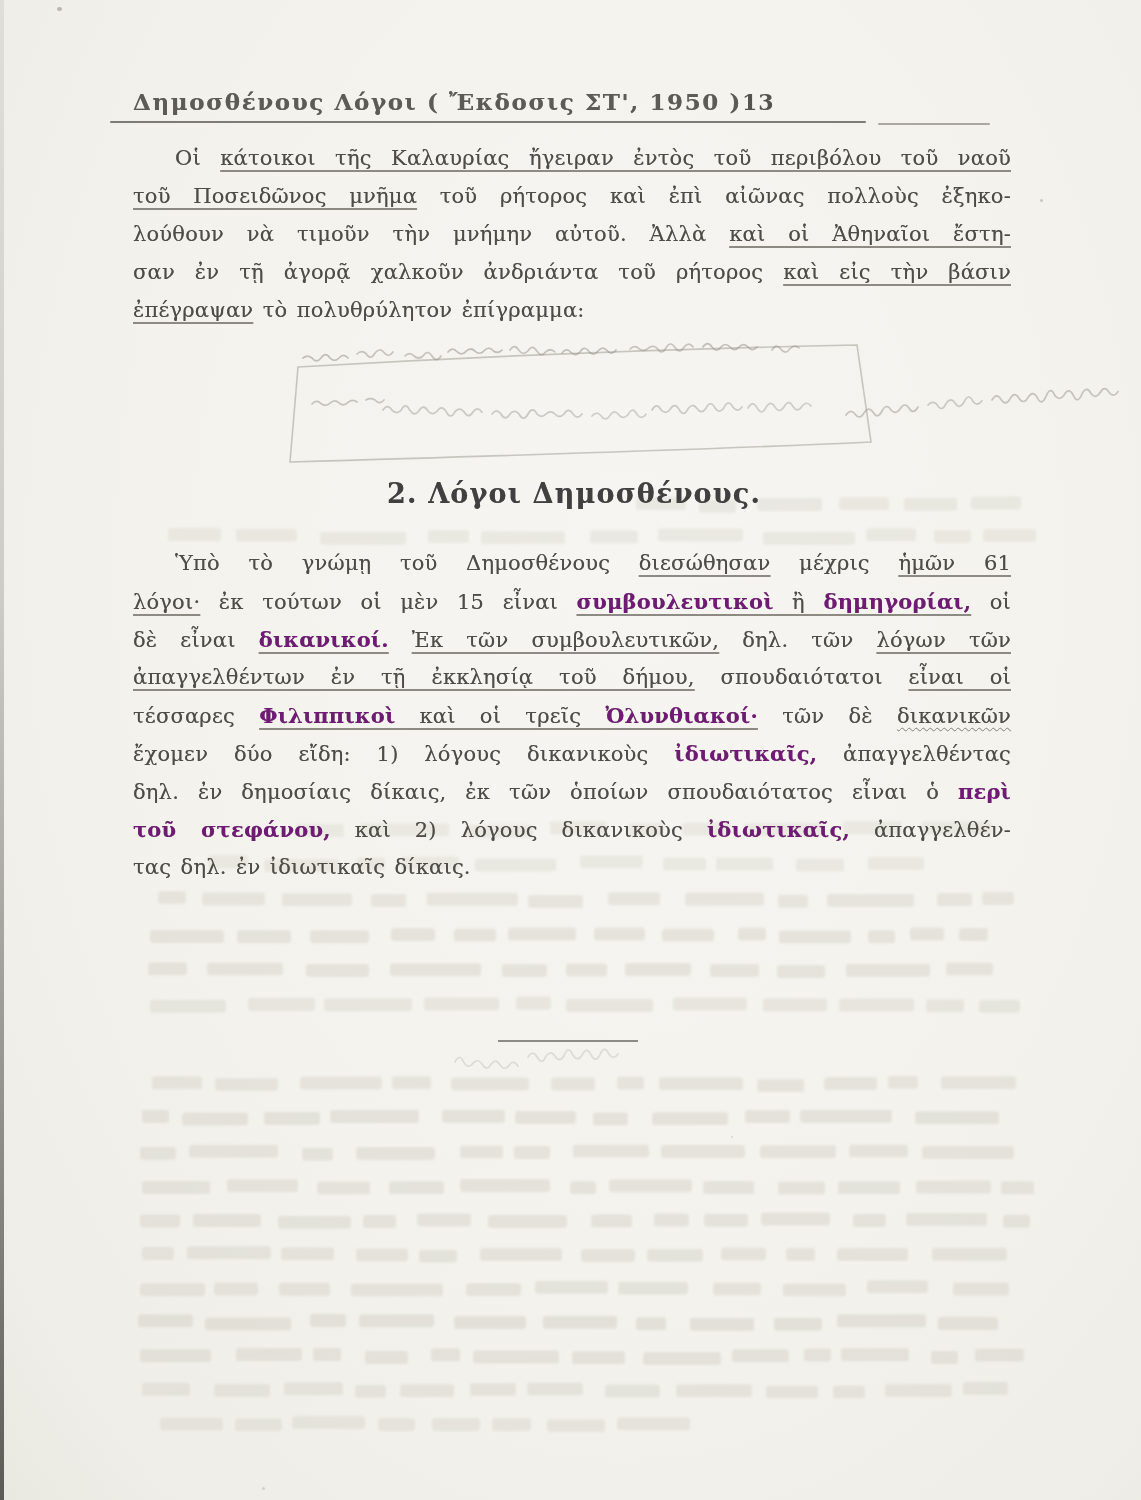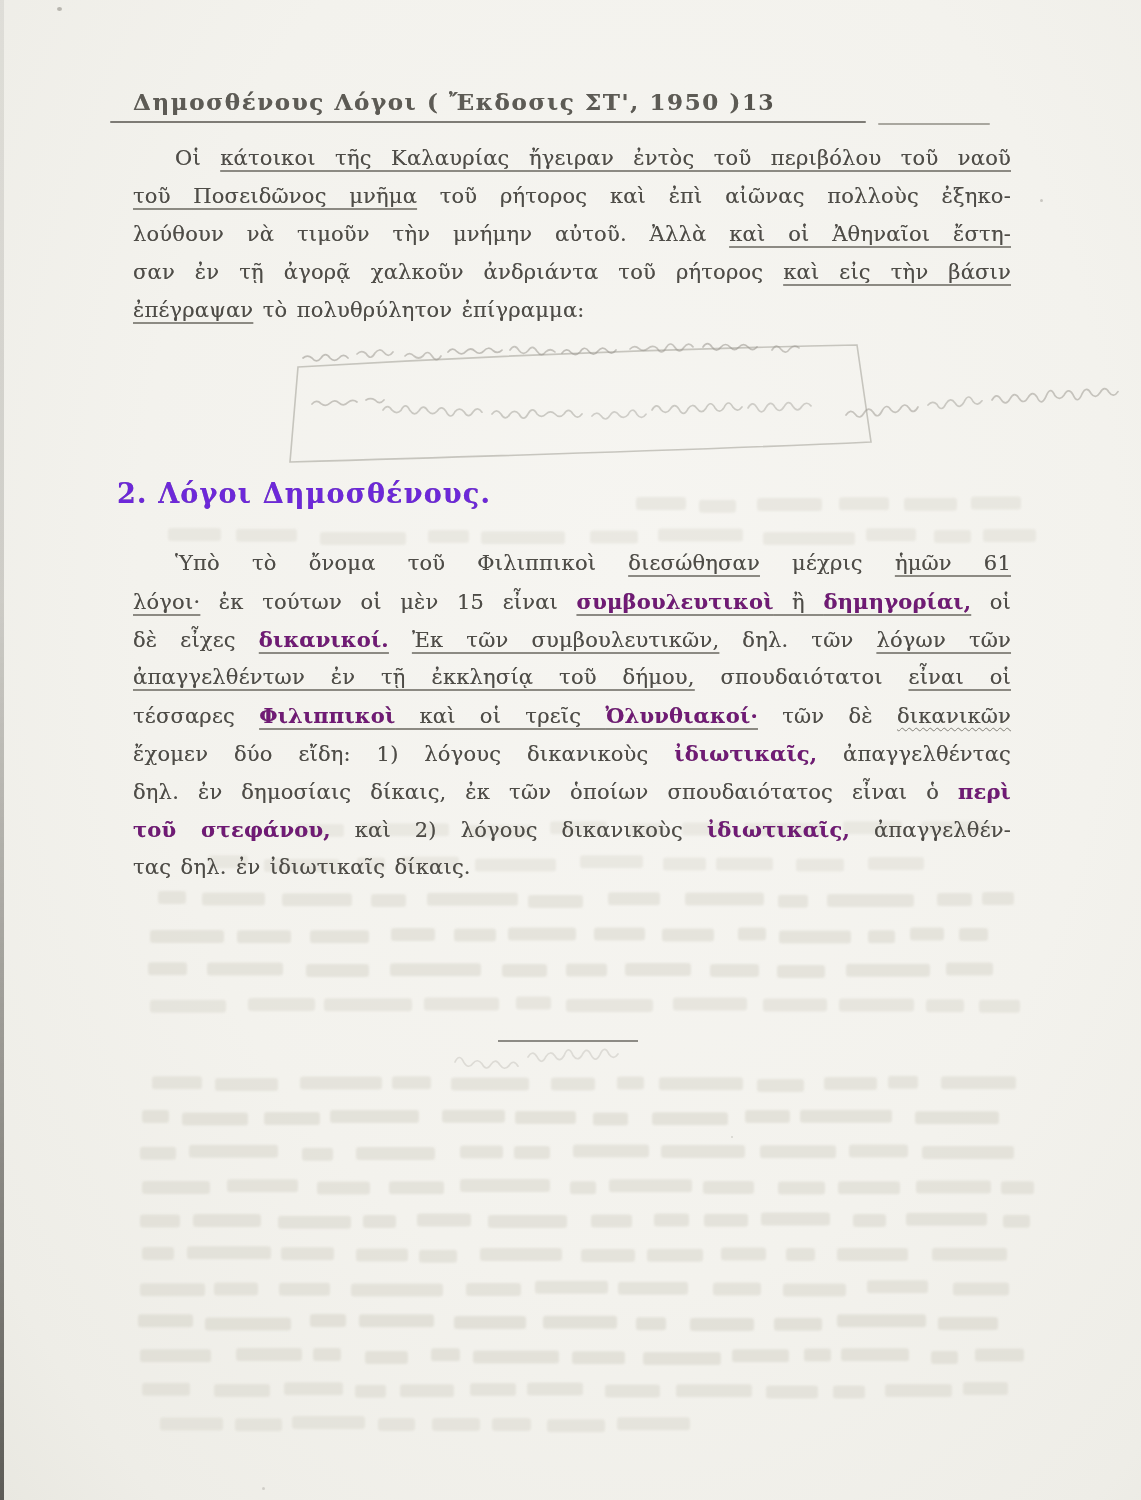--- a/index.html
+++ b/index.html
@@ -36,22 +36,22 @@
   .bold{font-weight:bold;color:#701a75;}
   .pencil-u{text-decoration:underline;text-decoration-color:rgba(130,128,118,.55);
     text-decoration-thickness:1.6px;text-underline-offset:5px;}
   .pencil-w{text-decoration:underline wavy;text-decoration-color:rgba(140,138,128,.55);
     text-decoration-thickness:1.4px;text-underline-offset:4px;}
   
   .epigram{position:absolute;left:298px;top:369px;width:600px;font-style:italic;
     font-size:25px;line-height:38.5px;color:#514f4a;letter-spacing:.4px;word-spacing:3px;
     text-shadow:0 0 0.5px rgba(81,79,74,.5);}
   
-  .heading{position:absolute;left:117px;top:478px;width:878px;margin:0;text-align:left;
-    font-size:27px;font-weight:bold;color:#6d28d9;letter-spacing:1.2px;
+  .heading{position:absolute;left:135px;top:478px;width:878px;margin:0;text-align:center;
+    font-size:27px;font-weight:bold;color:#404040;letter-spacing:1.2px;
     text-shadow:0 0 0.5px rgba(75,73,68,.55);}
   
   .midrule{position:absolute;left:498px;top:1040px;width:140px;height:2px;background:#8d8b85;}
   
   .ghost-layer{position:absolute;inset:0;pointer-events:none;z-index:0;}
   .grow{position:absolute;display:flex;align-items:center;}
   .gblob{height:13px;border-radius:3px;background:#d9d7cd;filter:blur(1.2px);flex:none;}
   
   .annots{position:absolute;left:0;top:0;pointer-events:none;z-index:3;}
   .para,.epigram,.heading,.header{z-index:2;}
@@ -331,23 +331,23 @@
       <div class="tline"><span class="pencil-u">τοῦ Ποσειδῶνος μνῆμα</span><span> τοῦ ρήτορος καὶ ἐπὶ αἰῶνας πολλοὺς ἐξηκο-</span></div>
       <div class="tline"><span>λούθουν νὰ τιμοῦν τὴν μνήμην αὐτοῦ. Ἀλλὰ </span><span class="pencil-u">καὶ οἱ Ἀθηναῖοι ἔστη-</span></div>
       <div class="tline"><span>σαν ἐν τῇ ἀγορᾷ χαλκοῦν ἀνδριάντα τοῦ ρήτορος </span><span class="pencil-u">καὶ εἰς τὴν βάσιν</span></div>
       <div class="tline endline"><span class="pencil-u">ἐπέγραψαν</span><span> τὸ πολυθρύλητον ἐπίγραμμα:</span></div>
     </section>
 
 
   <h2 class="heading">2. Λόγοι Δημοσθένους.</h2>
 
   <section class="para p2" id="para2">
-      <div class="tline indent"><span>Ὑπὸ τὸ ὄνομα τοῦ Φιλιππικοὶ </span><span class="pencil-u">διεσώθησαν</span><span> μέχρις </span><span class="pencil-u">ἡμῶν 61</span></div>
+      <div class="tline indent"><span>Ὑπὸ τὸ γνώμῃ τοῦ Δημοσθένους </span><span class="pencil-u">διεσώθησαν</span><span> μέχρις </span><span class="pencil-u">ἡμῶν 61</span></div>
       <div class="tline"><span class="pencil-u">λόγοι·</span><span> ἐκ τούτων οἱ μὲν 15 εἶναι </span><span class="bold pencil-u">συμβουλευτικοὶ</span><span class="pencil-u"> ἢ </span><span class="bold pencil-u">δημηγορίαι,</span><span> οἱ</span></div>
-      <div class="tline"><span>δὲ εἶχες </span><span class="bold pencil-u">δικανικοί.</span><span> </span><span class="pencil-u">Ἐκ τῶν συμβουλευτικῶν,</span><span> δηλ. τῶν </span><span class="pencil-u">λόγων τῶν</span></div>
+      <div class="tline"><span>δὲ εἶναι </span><span class="bold pencil-u">δικανικοί.</span><span> </span><span class="pencil-u">Ἐκ τῶν συμβουλευτικῶν,</span><span> δηλ. τῶν </span><span class="pencil-u">λόγων τῶν</span></div>
       <div class="tline"><span class="pencil-u">ἀπαγγελθέντων ἐν τῇ ἐκκλησίᾳ τοῦ δήμου,</span><span> σπουδαιότατοι </span><span class="pencil-u">εἶναι οἱ</span></div>
       <div class="tline"><span>τέσσαρες </span><span class="bold pencil-u">Φιλιππικοὶ</span><span class="pencil-u"> καὶ οἱ τρεῖς </span><span class="bold pencil-u">Ὀλυνθιακοί·</span><span> τῶν δὲ </span><span class="pencil-w">δικανικῶν</span></div>
       <div class="tline"><span>ἔχομεν δύο εἴδη: 1) λόγους δικανικοὺς </span><span class="bold">ἰδιωτικαῖς,</span><span> ἀπαγγελθέντας</span></div>
       <div class="tline"><span>δηλ. ἐν δημοσίαις δίκαις, ἐκ τῶν ὁποίων σπουδαιότατος εἶναι ὁ </span><span class="bold">περὶ</span></div>
       <div class="tline"><span class="bold">τοῦ στεφάνου,</span><span> καὶ 2) λόγους δικανικοὺς </span><span class="bold">ἰδιωτικαῖς,</span><span> ἀπαγγελθέν-</span></div>
       <div class="tline endline"><span>τας δηλ. ἐν ἰδιωτικαῖς δίκαις.</span></div>
     </section>
 
   <div class="midrule"></div>
 

